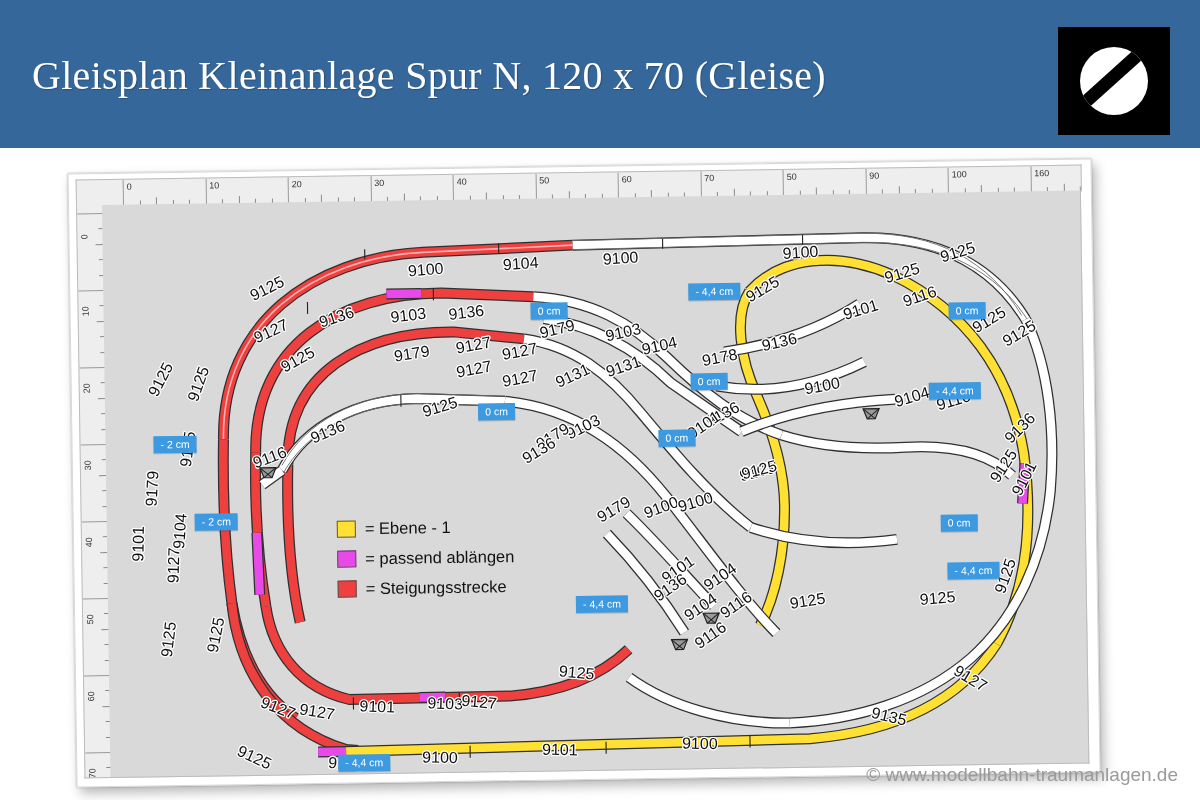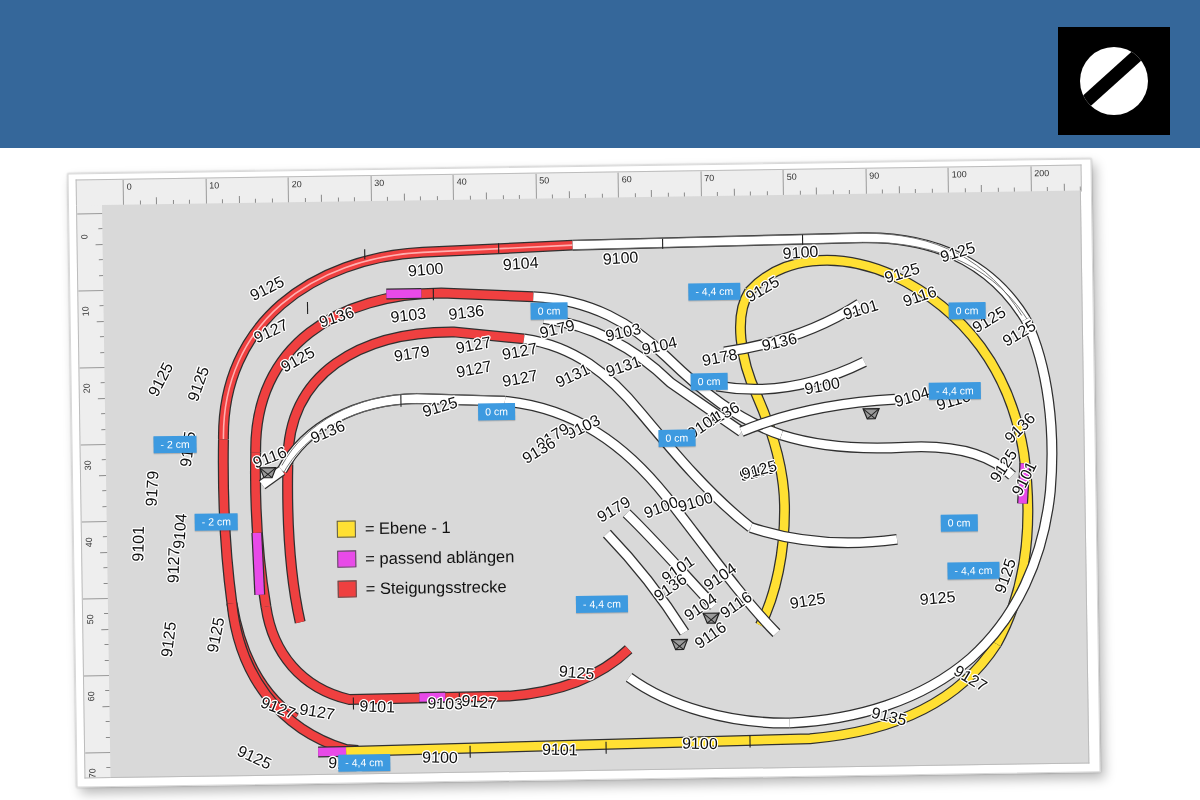--- a/index.html
+++ b/index.html
@@ -107,20 +107,21 @@
     position:absolute;right:22px;bottom:14px;
     font-size:19px;color:#9a9a9a;
     font-family:"Liberation Sans", sans-serif;white-space:nowrap;
   }
   svg.tracklayer{position:absolute;left:0;top:0;width:978px;height:572px;}
 </style>
 </head>
 <body>
 
 <div id="header">
+  <div id="header-title">Gleisplan Kleinanlage Spur N, 120 x 70 (Gleise)</div>
   <div id="logo">
     <svg width="112" height="108" viewBox="0 0 112 108" aria-hidden="true">
       <rect x="0" y="0" width="112" height="108" fill="#000"></rect>
       <defs>
         <clipPath id="cc">
             <circle cx="56" cy="54" r="34"></circle>
           </clipPath>
       </defs>
       <g clip-path="url(#cc)">
         <rect x="0" y="0" width="112" height="108" fill="#fff"></rect>
@@ -196,21 +197,21 @@
         <div class="rt-tick" style="left: 821.5px; height: 8px;"></div>
         <div class="rt-tick" style="left: 838px; height: 5px;"></div>
         <div class="rt-tick" style="left: 854.5px; height: 5px;"></div>
         <div class="rt-major" style="left: 871px;"></div>
         <div class="rt-lbl" style="left: 875px;">100</div>
         <div class="rt-tick" style="left: 887.5px; height: 5px;"></div>
         <div class="rt-tick" style="left: 904px; height: 8px;"></div>
         <div class="rt-tick" style="left: 920.5px; height: 5px;"></div>
         <div class="rt-tick" style="left: 937px; height: 5px;"></div>
         <div class="rt-major" style="left: 953.5px;"></div>
-        <div class="rt-lbl" style="left: 957.5px;">200</div>
+        <div class="rt-lbl" style="left: 957.5px;">160</div>
         <div class="rt-tick" style="left: 970px; height: 5px;"></div>
         <div class="rt-tick" style="left: 986.5px; height: 8px;"></div>
         <div class="rt-tick" style="left: 1003px; height: 5px;"></div>
       </div>
 
     <div id="ruler-left">
         <div class="rl-major" style="top: 8px;"></div>
         <div class="rl-lbl" style="top: 34px;">0</div>
         <div class="rl-tick" style="top: 23.4px; width: 5px;"></div>
         <div class="rl-tick" style="top: 38.8px; width: 8px;"></div>
@@ -567,13 +568,14 @@
         </div>
 
       <div id="legend" style="left:230px;top:318px;">
           <div class="lg-row" style="top: 0px;"><span class="lg-sw" style="background: rgb(255, 224, 51);"></span><span class="lg-tx">= Ebene  - 1</span></div>
           <div class="lg-row" style="top: 30px;"><span class="lg-sw" style="background: rgb(232, 74, 232);"></span><span class="lg-tx">= passend ablängen</span></div>
           <div class="lg-row" style="top: 60px;"><span class="lg-sw" style="background: rgb(239, 64, 64);"></span><span class="lg-tx">= Steigungsstrecke</span></div>
         </div>
     </div>
   </div>
 
+  <div id="footer">© www.modellbahn-traumanlagen.de</div>
 </div>
 
 </body></html>

